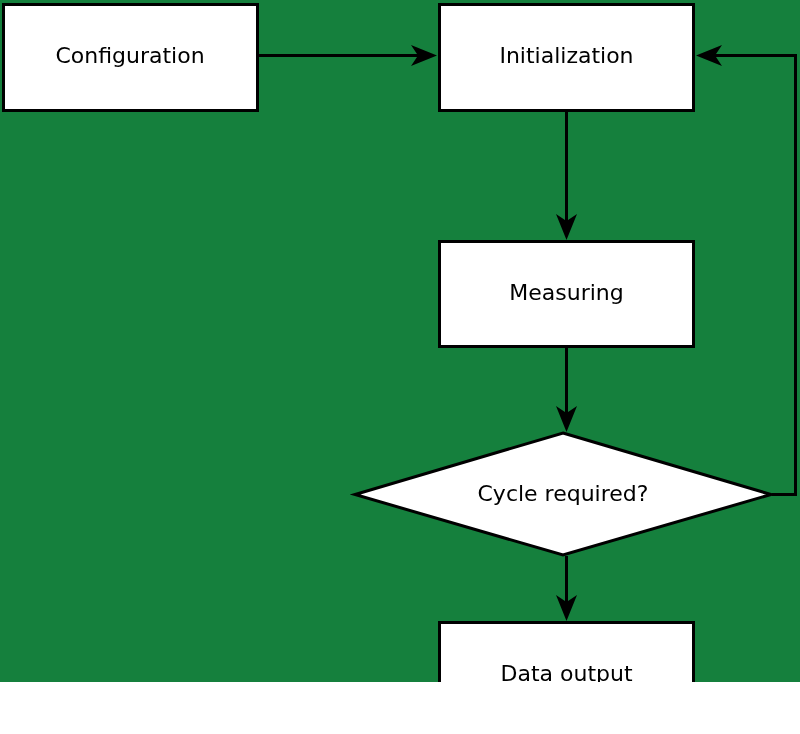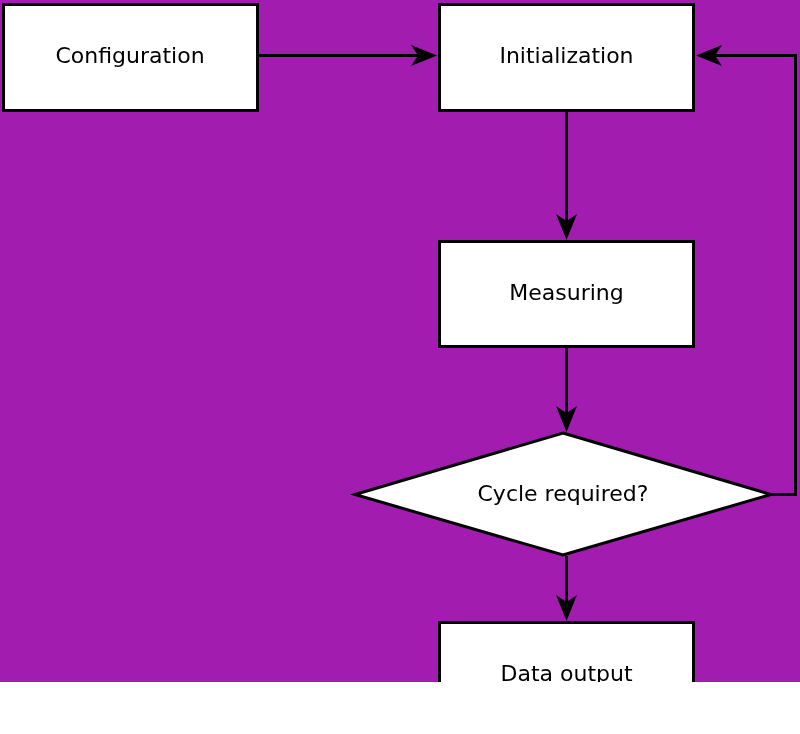--- a/index.html
+++ b/index.html
@@ -4,21 +4,21 @@
 <style>
   html, body {
     margin: 0;
     padding: 0;
     background: #ffffff;
   }
   #canvas {
     position: relative;
     width: 800px;
     height: 682px;
-    background: #a21caf;
+    background: #15803d;
     overflow: hidden;
     font-family: "DejaVu Sans", "Liberation Sans", sans-serif;
   }
   #flow-svg {
     position: absolute;
     top: 0;
     left: 0;
     width: 800px;
     height: 734px;
     display: block;

